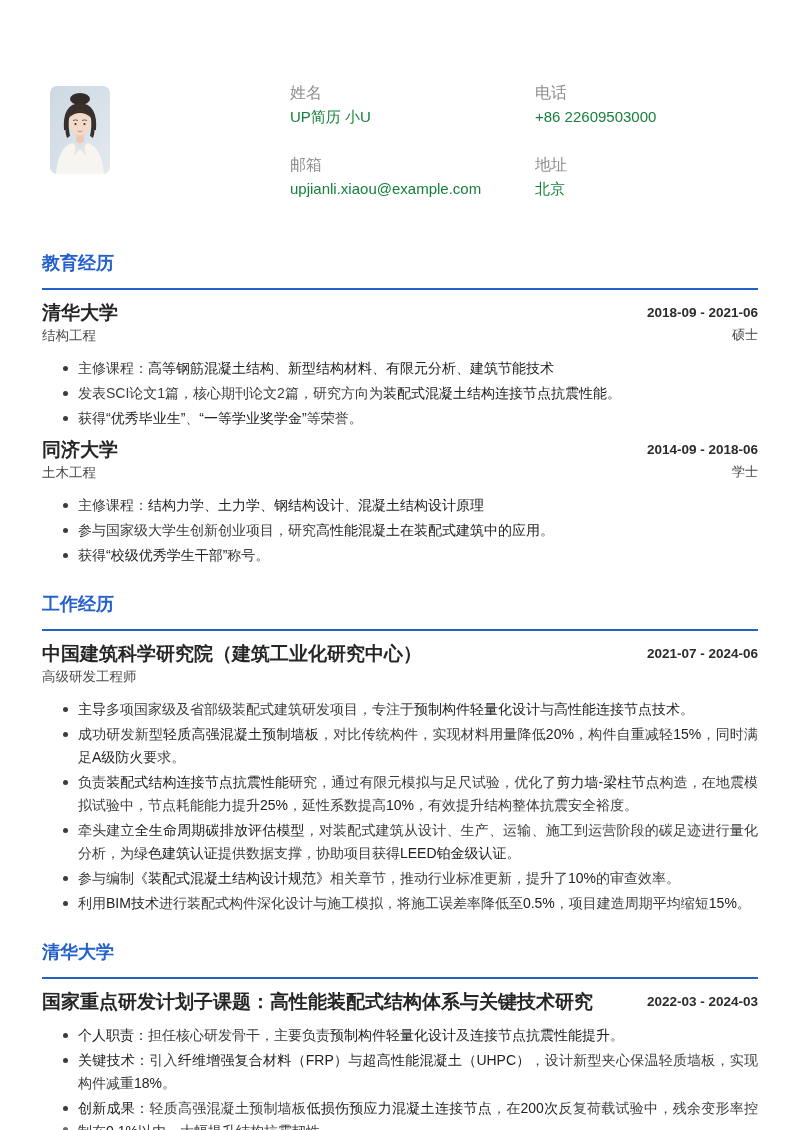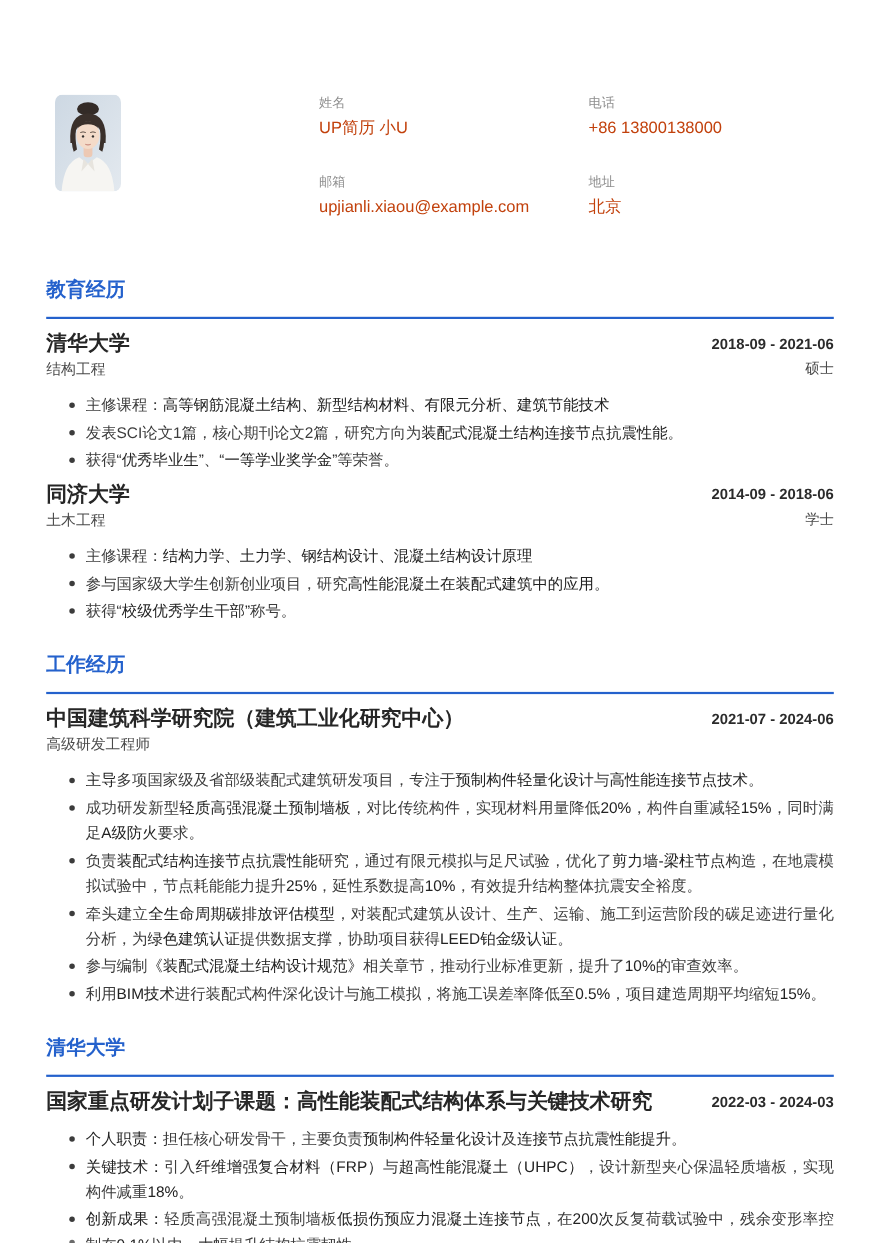--- a/index.html
+++ b/index.html
@@ -22,22 +22,22 @@
   
   .header{display:flex;padding:86px 42px 0 50px;}
   .photo{
     width:60px;height:88px;border-radius:7px;overflow:hidden;flex:0 0 auto;
   }
   .photo svg{display:block;width:100%;height:100%;}
   .fields{
     margin-left:180px;flex:1;
     display:grid;grid-template-columns:245px 1fr;row-gap:32px;
   }
-  .field .label{font-size:12px;line-height:14px;color:var(--label);margin-bottom:7px;}
-  .field .value{font-size:15px;line-height:19px;color:#c2410c;}
+  .field .label{font-size:16px;line-height:14px;color:var(--label);margin-bottom:7px;}
+  .field .value{font-size:15px;line-height:19px;color:#15803d;}
   
   .section{margin:0 42px;}
   .section-title{
     font-size:18px;line-height:22px;font-weight:bold;color:var(--accent);
     padding-bottom:14px;border-bottom:2px solid var(--accent);
   }
   .section--first{margin-top:54px;}
   .section--next{margin-top:26px;}
   .entry{margin-top:13px;}
   .entry + .entry{margin-top:10px;}
@@ -109,21 +109,21 @@
         <path d="M34 58 L30 63 L36 70 Z" fill="#e7e4de"></path>
       </svg>
     </div>
     <div class="fields">
       <div class="field">
         <div class="label">姓名</div>
         <div class="value">UP简历 小U</div>
       </div>
       <div class="field">
         <div class="label">电话</div>
-        <div class="value">+86 13800138000</div>
+        <div class="value">+86 22609503000</div>
       </div>
       <div class="field">
         <div class="label">邮箱</div>
         <div class="value">upjianli.xiaou@example.com</div>
       </div>
       <div class="field">
         <div class="label">地址</div>
         <div class="value">北京</div>
       </div>
     </div>

